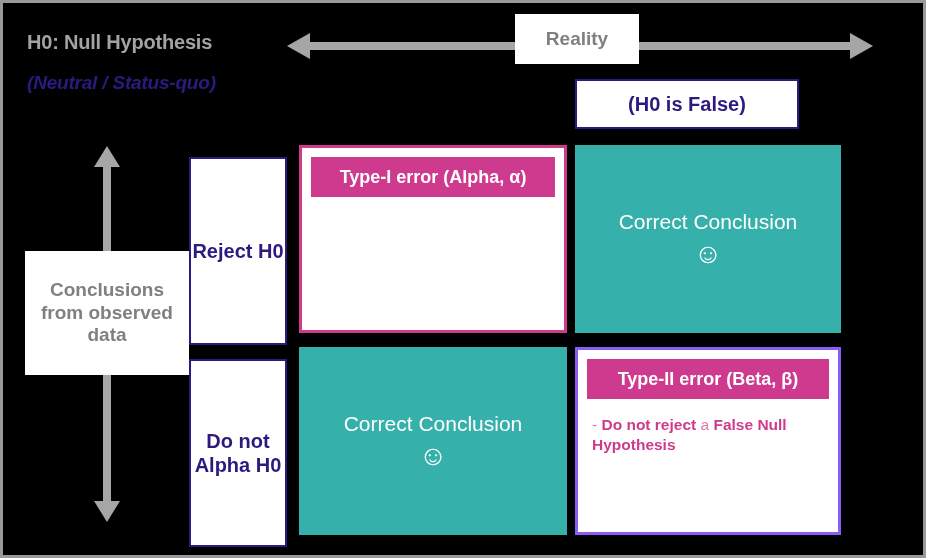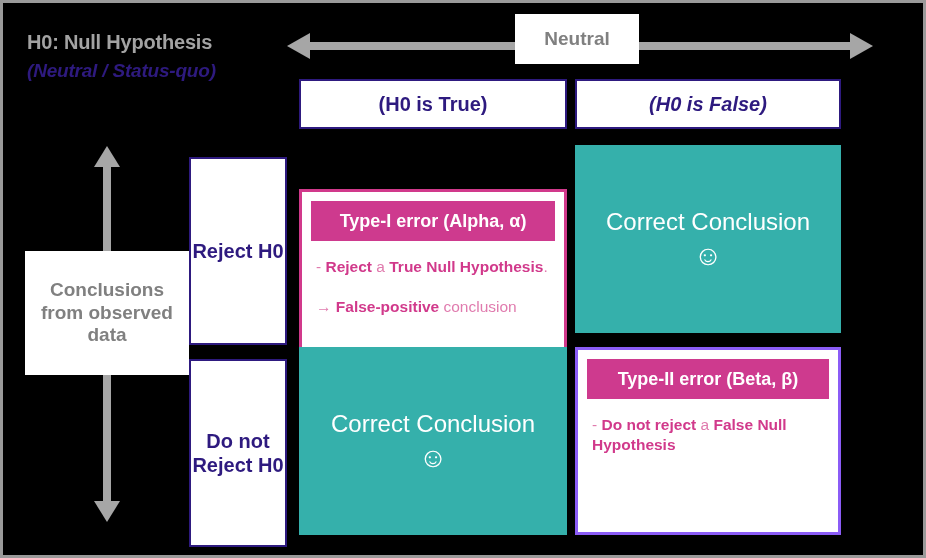--- a/index.html
+++ b/index.html
@@ -32,21 +32,21 @@
     line-height: 1.15;
     letter-spacing: -0.2px;
   }
   #title-sub {
     color: #2E1A7F;
     font-size: 19px;
     font-weight: bold;
     font-style: italic;
     line-height: 1.15;
     letter-spacing: -0.2px;
-    margin-top: 6px;
+    margin-top: 18px;
   }
 
   
   #h-arrow {
     position: absolute;
     left: 284px;
     top: 30px;
     width: 586px;
     height: 26px;
   }
@@ -137,21 +137,21 @@
     border: 2px solid #2E1A7F;
     box-sizing: border-box;
     display: flex;
     align-items: center;
     justify-content: center;
     color: #2E1A7F;
     font-size: 20px;
     font-weight: bold;
   }
   #col-header-true  { left: 296px; width: 268px; }
-  #col-header-false { left: 572px; width: 266px; font-style: italic; }
+  #col-header-false { left: 572px; width: 224px; }
 
   
   .row-header {
     position: absolute;
     left: 186px;
     width: 98px;
     background: #FFFFFF;
     border: 2px solid #2E1A7F;
     box-sizing: border-box;
     display: flex;
@@ -166,21 +166,21 @@
   }
   #row-header-reject     { top: 142px; height: 188px; }
   #row-header-not-reject { top: 344px; height: 188px; }
 
   
   .cell {
     position: absolute;
     box-sizing: border-box;
   }
   #cell-type1 { left: 296px; top: 142px; width: 268px; height: 188px;
-                background: #FFFFFF; border: 3px solid #D1398B; margin-top: 44px; }
+                background: #FFFFFF; border: 3px solid #D1398B; }
   #cell-cc-tr { left: 572px; top: 142px; width: 266px; height: 188px;
                 background: #35B0AB; }
   #cell-cc-bl { left: 296px; top: 344px; width: 268px; height: 188px;
                 background: #35B0AB; }
   #cell-type2 { left: 572px; top: 344px; width: 266px; height: 188px;
                 background: #FFFFFF; border: 3px solid #8b5cf6; }
 
   
   .err-header {
     margin: 9px 9px 0 9px;
@@ -206,59 +206,54 @@
   
   .cc-inner {
     width: 100%;
     height: 100%;
     display: flex;
     flex-direction: column;
     align-items: center;
     justify-content: center;
     color: #FFFFFF;
   }
-  .cc-text { font-size: 24px; text-align: right; }
+  .cc-text { font-size: 21px; text-align: right; }
   .cc-smiley { font-size: 28px; line-height: 1; margin-top: 6px; }
 </style>
 </head>
 <body>
 
 <div id="stage">
 
   <div id="title-block">
     <div id="title-main">H0: Null Hypothesis</div>
     <div id="title-sub">(Neutral / Status-quo)</div>
   </div>
 
   <div id="h-arrow">
     <div class="head-l"></div>
     <div class="shaft"></div>
     <div class="head-r"></div>
   </div>
-  <div id="reality-label">Neutral</div>
+  <div id="reality-label">Reality</div>
 
   <div id="v-arrow">
     <div class="head-t"></div>
     <div class="shaft"></div>
     <div class="head-b"></div>
   </div>
   <div id="conclusions-label">Conclusions from observed data</div>
 
-  <div class="col-header" id="col-header-true">(H0 is True)</div>
   <div class="col-header" id="col-header-false">(H0 is False)</div>
 
   <div class="row-header" id="row-header-reject">Reject H0</div>
-  <div class="row-header" id="row-header-not-reject">Do not Reject H0</div>
+  <div class="row-header" id="row-header-not-reject">Do not Alpha H0</div>
 
   <div class="cell" id="cell-type1">
     <div class="err-header">Type-I error (Alpha, α)</div>
-    <div class="err-body">
-      <div><span>- </span><b>Reject</b><span> a </span><b>True Null Hypothesis</b><span>.</span></div>
-      <div class="line2"><span>→ </span><b>False-positive</b><span> conclusion</span></div>
-    </div>
   </div>
 
   <div class="cell" id="cell-cc-tr">
     <div class="cc-inner">
       <div class="cc-text">Correct Conclusion</div>
       <div class="cc-smiley">☺</div>
     </div>
   </div>
 
   <div class="cell" id="cell-cc-bl">

